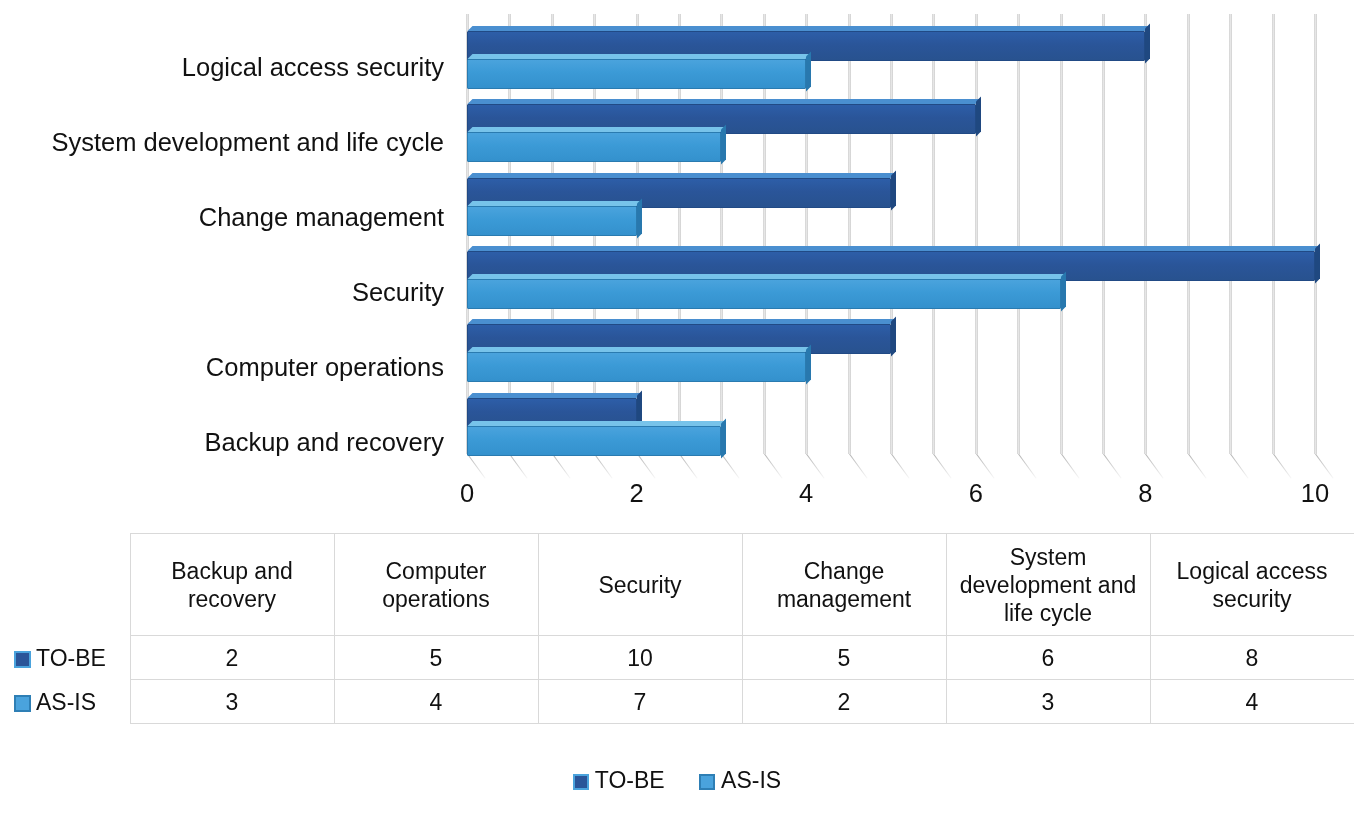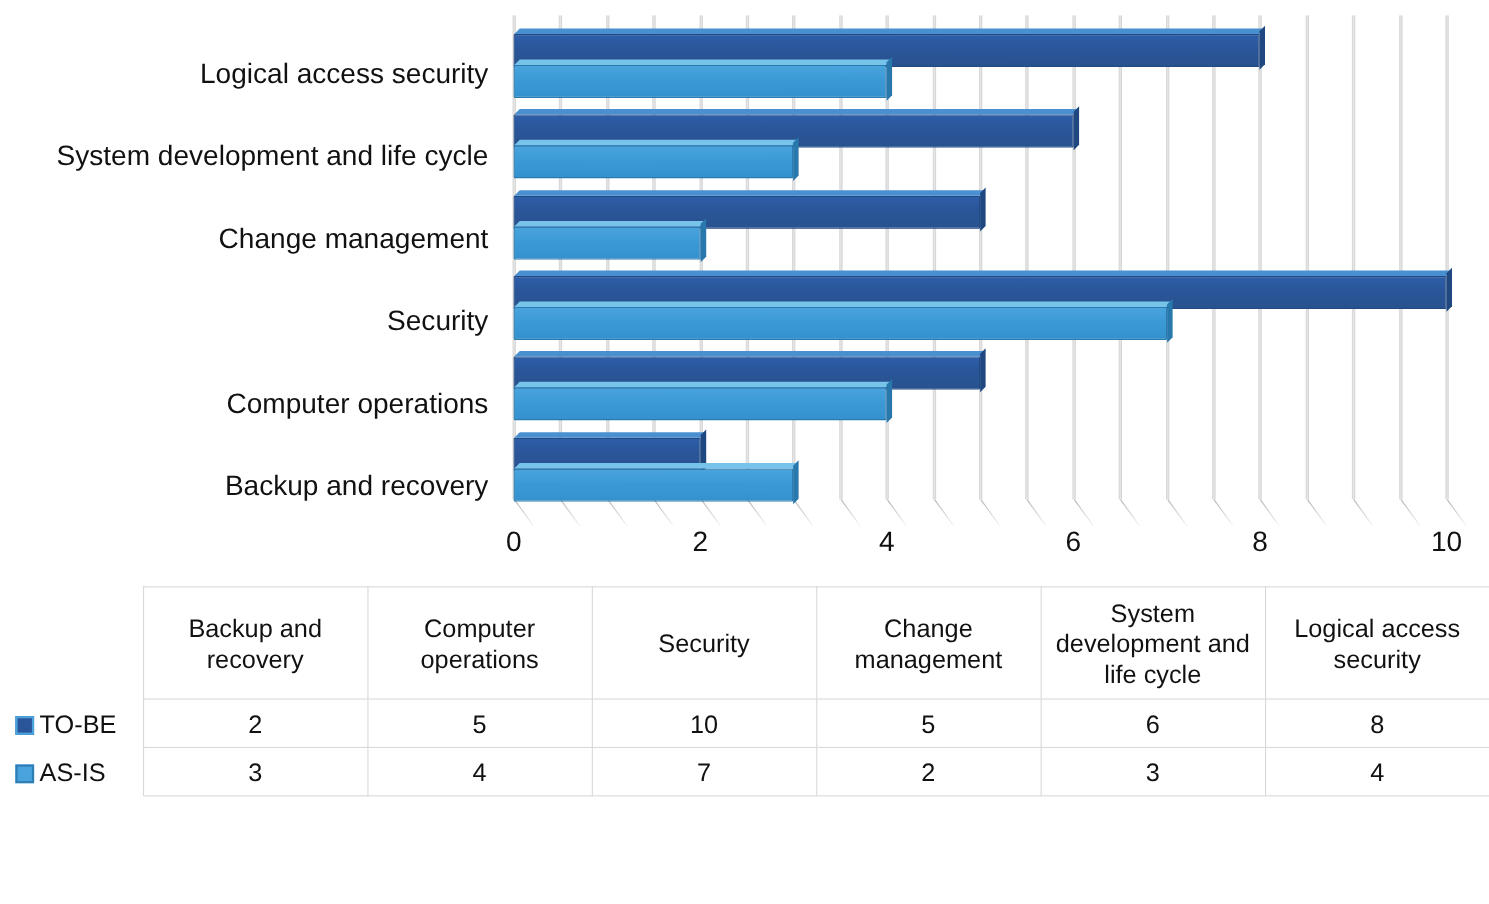--- a/index.html
+++ b/index.html
@@ -416,14 +416,18 @@
         <td>3</td>
         <td>4</td>
         <td>7</td>
         <td>2</td>
         <td>3</td>
         <td>4</td>
       </tr>
     </tbody>
   </table>
 
+  <div id="legend">
+    <span class="item"><span class="lsw tobe"></span><span>TO-BE</span></span>
+    <span class="item"><span class="lsw asis"></span><span>AS-IS</span></span>
+  </div>
 
 </div>
 
 </body></html>

